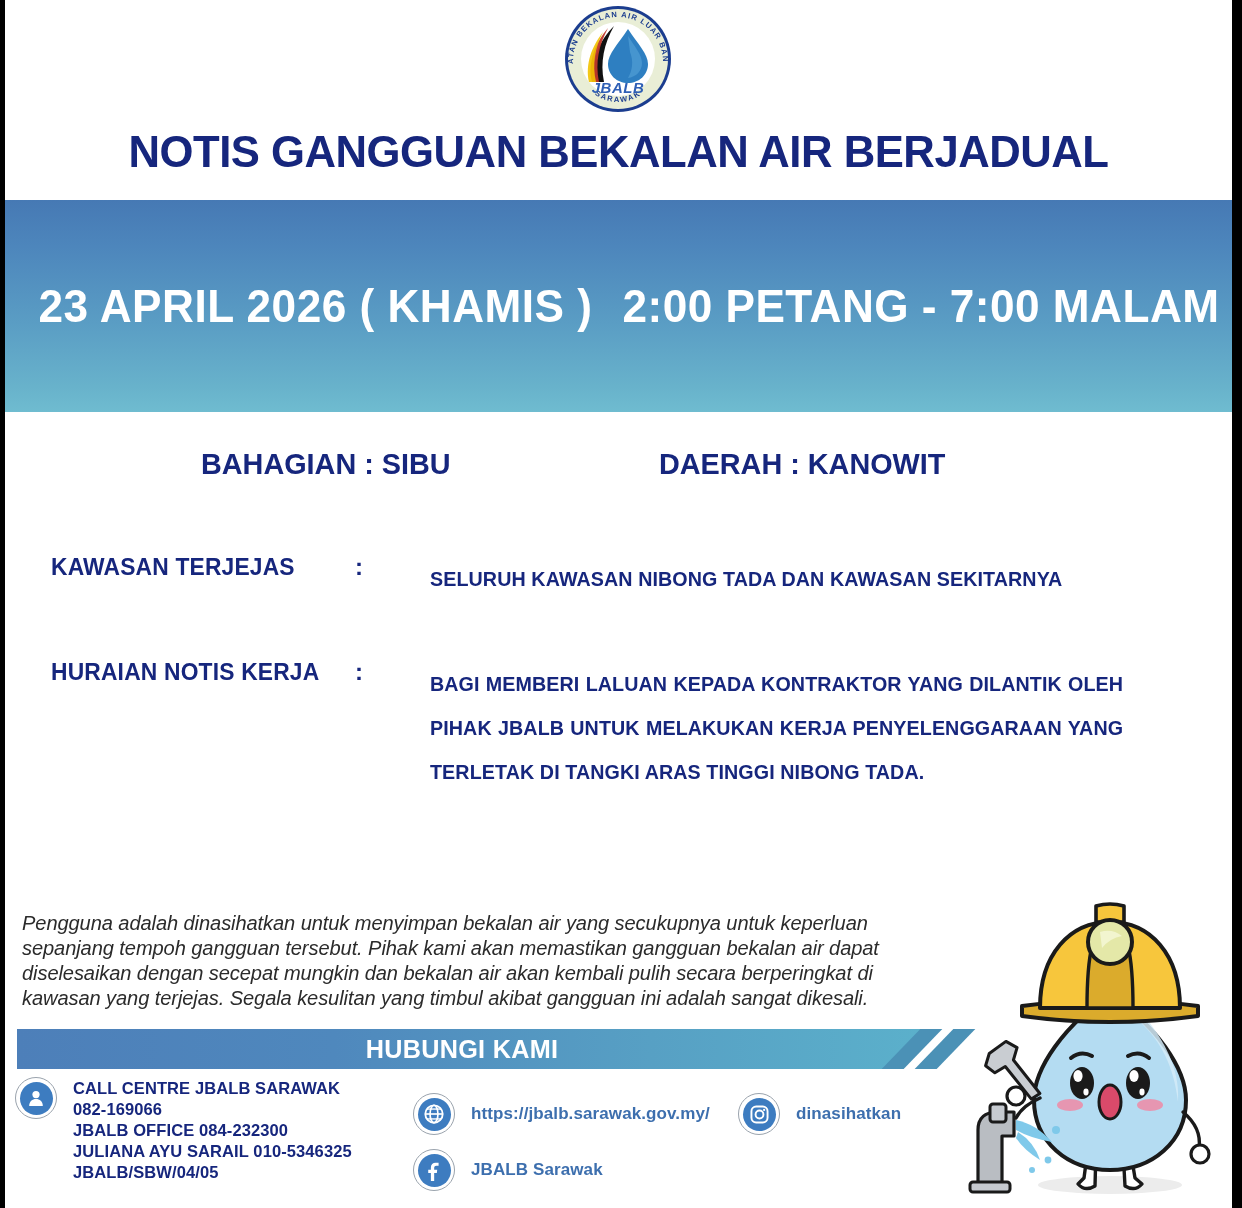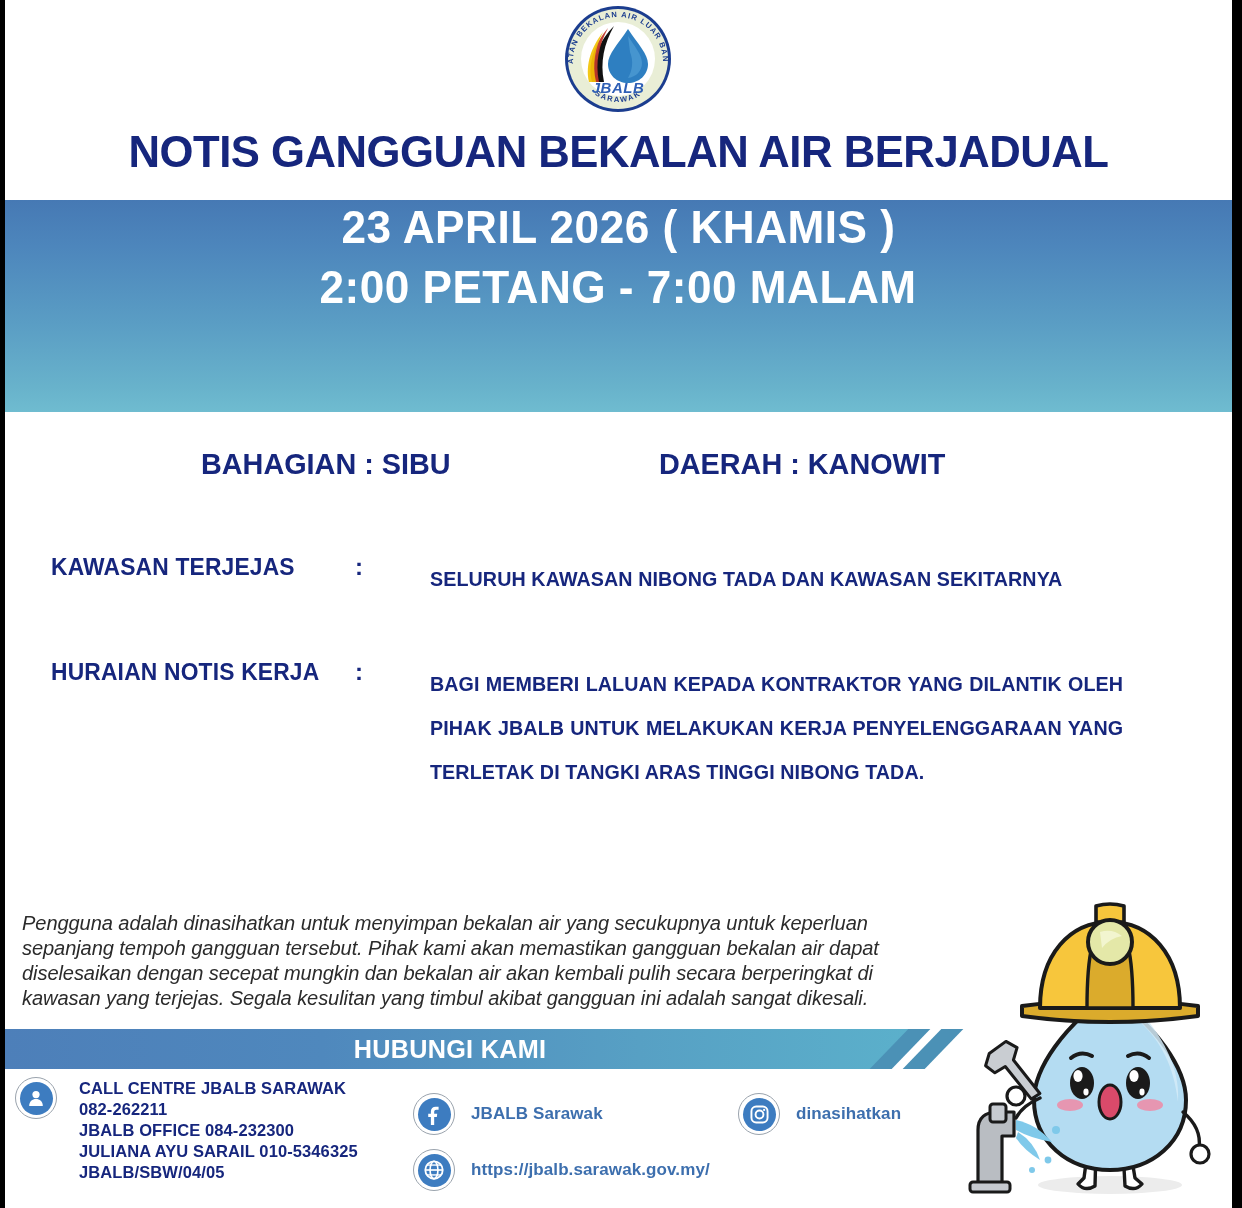--- a/index.html
+++ b/index.html
@@ -34,22 +34,22 @@
     color:#16267d;
     transform:scaleX(0.97);
     white-space:nowrap;
   }
 
   
   .date-banner {
     position:absolute; left:0; top:200px;
     width:1227px; height:212px;
     background:linear-gradient(180deg,#4679b4 0%, #4d86bc 22%, #5a9dc4 58%, #68b2cb 88%, #6fbcd0 100%);
-    display:flex; flex-direction:column;
-    align-items:center; justify-content:flex-start;
+    display:flex; flex-direction:row;
+    align-items:center; justify-content:flex-end;
     gap:6px;
   }
   .date-line {
     color:#ffffff;
     font-size:46px;
     font-weight:bold;
     letter-spacing:0.5px;
     transform:scaleX(0.96);
     white-space:nowrap;
   }
@@ -97,21 +97,21 @@
     font-size:20.5px;
     font-style:italic;
     color:#2b2b2b;
     line-height:25px;
     letter-spacing:-0.1px;
     transform:scaleX(0.98); transform-origin:left top;
   }
 
   
   .contact-banner-wrap {
-    position:absolute; left:0; top:1029px; width:1010px; height:43px;
+    position:absolute; left:12px; top:1029px; width:1010px; height:43px;
   }
   .contact-banner {
     position:absolute; left:0; top:0; width:905px; height:40px;
     background:linear-gradient(90deg,#4d7fb9 0%, #4f88bd 35%, #57a0c4 70%, #5bb0cb 100%);
     clip-path: polygon(0 0, 905px 0, 866px 40px, 0 40px);
   }
   .contact-banner-title {
     position:absolute; left:0; top:0; width:890px; height:40px;
     display:flex; align-items:center; justify-content:center;
     color:#ffffff; font-size:26px; font-weight:bold;
@@ -122,21 +122,21 @@
     position:absolute; top:0; height:40px; width:22px;
     background:#4b91b6;
     transform:skewX(-44deg);
   }
   .stripe.s1 { left:884px; }
   .stripe.s2 { left:917px; }
 
   
   .contact-left {
     position:absolute; left:10px; top:1077px;
-    display:flex; align-items:flex-start; gap:22px;
+    display:flex; align-items:flex-start; gap:16px;
   }
   .ico {
     position:relative; width:42px; height:42px; flex:0 0 42px;
     border-radius:50%;
     border:1.5px solid #9aa3ad;
     display:flex; align-items:center; justify-content:center;
     background:#fff;
   }
   .ico .disc {
     width:33px; height:33px; border-radius:50%;
@@ -239,52 +239,52 @@
     <div class="ico">
       <div class="disc">
         <svg width="20" height="20" viewBox="0 0 20 20">
           <circle cx="10" cy="6.6" r="3.6" fill="#ffffff"></circle>
           <path d="M3.2,18 C3.2,13.2 6.3,11 10,11 C13.7,11 16.8,13.2 16.8,18 Z" fill="#ffffff"></path>
         </svg>
       </div>
     </div>
     <div class="contact-lines">
       <div>CALL CENTRE JBALB SARAWAK</div>
-      <div>082-262211</div>
+      <div>082-169066</div>
       <div>JBALB OFFICE 084-232300</div>
       <div>JULIANA AYU SARAIL 010-5346325</div>
       <div>JBALB/SBW/04/05</div>
     </div>
   </div>
 
   <div class="contact-mid">
-    <div class="cm-row">
-      <div class="ico">
-        <div class="disc">
-          <svg width="22" height="22" viewBox="0 0 24 24">
-            <path d="M14.8,7.4 L17,7.4 L17,4.2 C16.6,4.15 15.3,4 13.8,4 C10.7,4 8.6,5.9 8.6,9.4 L8.6,11.8 L5.7,11.8 L5.7,15.4 L8.6,15.4 L8.6,24 L12.2,24 L12.2,15.4 L15.1,15.4 L15.5,11.8 L12.2,11.8 L12.2,9.75 C12.2,8.7 12.5,7.4 14.8,7.4 Z" fill="#ffffff"></path>
-          </svg>
-        </div>
-      </div>
-      <span class="lbl">JBALB Sarawak</span>
-    </div>
     <div class="cm-row">
       <div class="ico">
         <div class="disc">
           <svg width="22" height="22" viewBox="0 0 24 24">
             <circle cx="12" cy="12" r="9.5" fill="none" stroke="#ffffff" stroke-width="2"></circle>
             <ellipse cx="12" cy="12" rx="4.3" ry="9.5" fill="none" stroke="#ffffff" stroke-width="1.8"></ellipse>
             <line x1="2.6" y1="12" x2="21.4" y2="12" stroke="#ffffff" stroke-width="1.8"></line>
             <line x1="4.2" y1="6.6" x2="19.8" y2="6.6" stroke="#ffffff" stroke-width="1.5"></line>
             <line x1="4.2" y1="17.4" x2="19.8" y2="17.4" stroke="#ffffff" stroke-width="1.5"></line>
           </svg>
         </div>
       </div>
       <span class="lbl">https://jbalb.sarawak.gov.my/</span>
     </div>
+    <div class="cm-row">
+      <div class="ico">
+        <div class="disc">
+          <svg width="22" height="22" viewBox="0 0 24 24">
+            <path d="M14.8,7.4 L17,7.4 L17,4.2 C16.6,4.15 15.3,4 13.8,4 C10.7,4 8.6,5.9 8.6,9.4 L8.6,11.8 L5.7,11.8 L5.7,15.4 L8.6,15.4 L8.6,24 L12.2,24 L12.2,15.4 L15.1,15.4 L15.5,11.8 L12.2,11.8 L12.2,9.75 C12.2,8.7 12.5,7.4 14.8,7.4 Z" fill="#ffffff"></path>
+          </svg>
+        </div>
+      </div>
+      <span class="lbl">JBALB Sarawak</span>
+    </div>
   </div>
 
   <div class="contact-right">
     <div class="cm-row">
       <div class="ico">
         <div class="disc">
           <svg width="21" height="21" viewBox="0 0 24 24">
             <rect x="2.8" y="2.8" width="18.4" height="18.4" rx="5.4" ry="5.4" fill="none" stroke="#ffffff" stroke-width="2.2"></rect>
             <circle cx="12" cy="12" r="4.5" fill="none" stroke="#ffffff" stroke-width="2.2"></circle>
             <circle cx="17.3" cy="6.8" r="1.3" fill="#ffffff"></circle>

